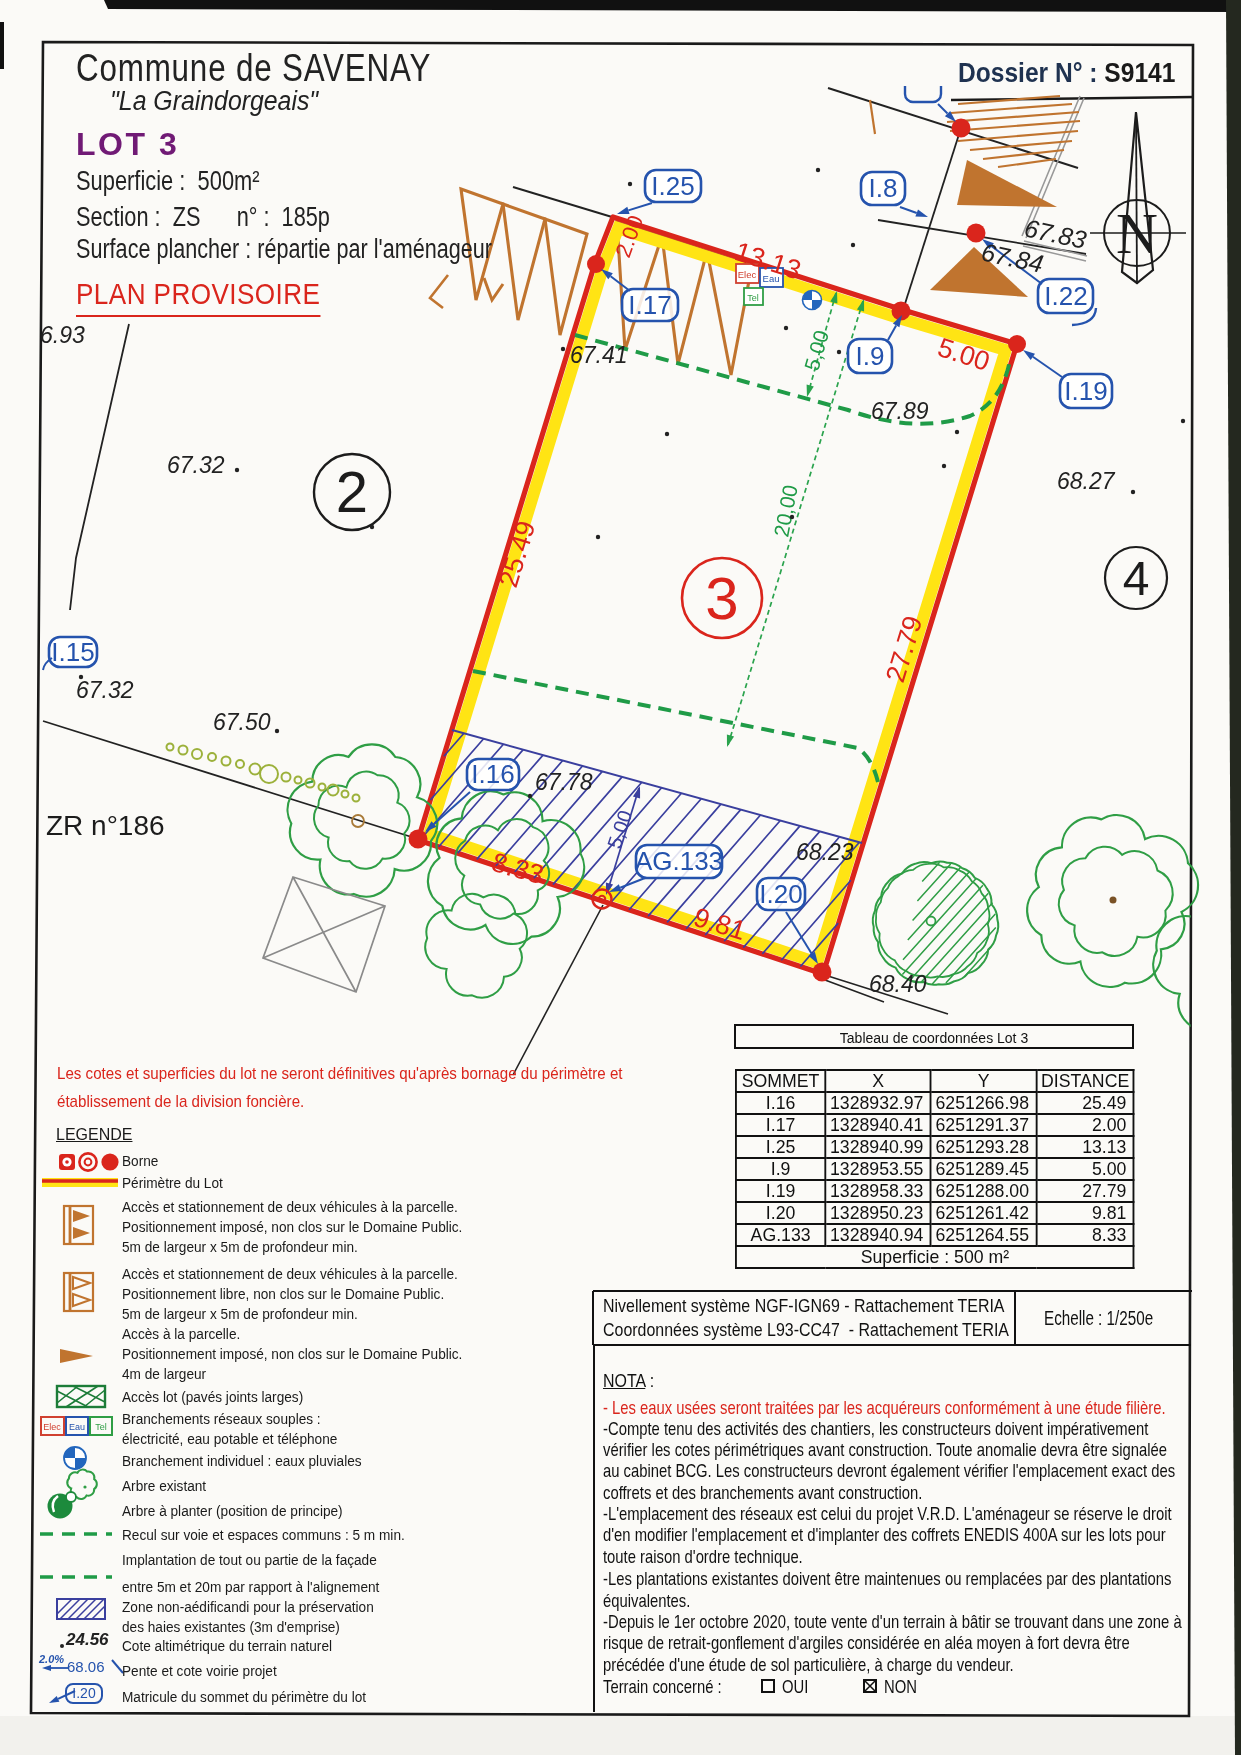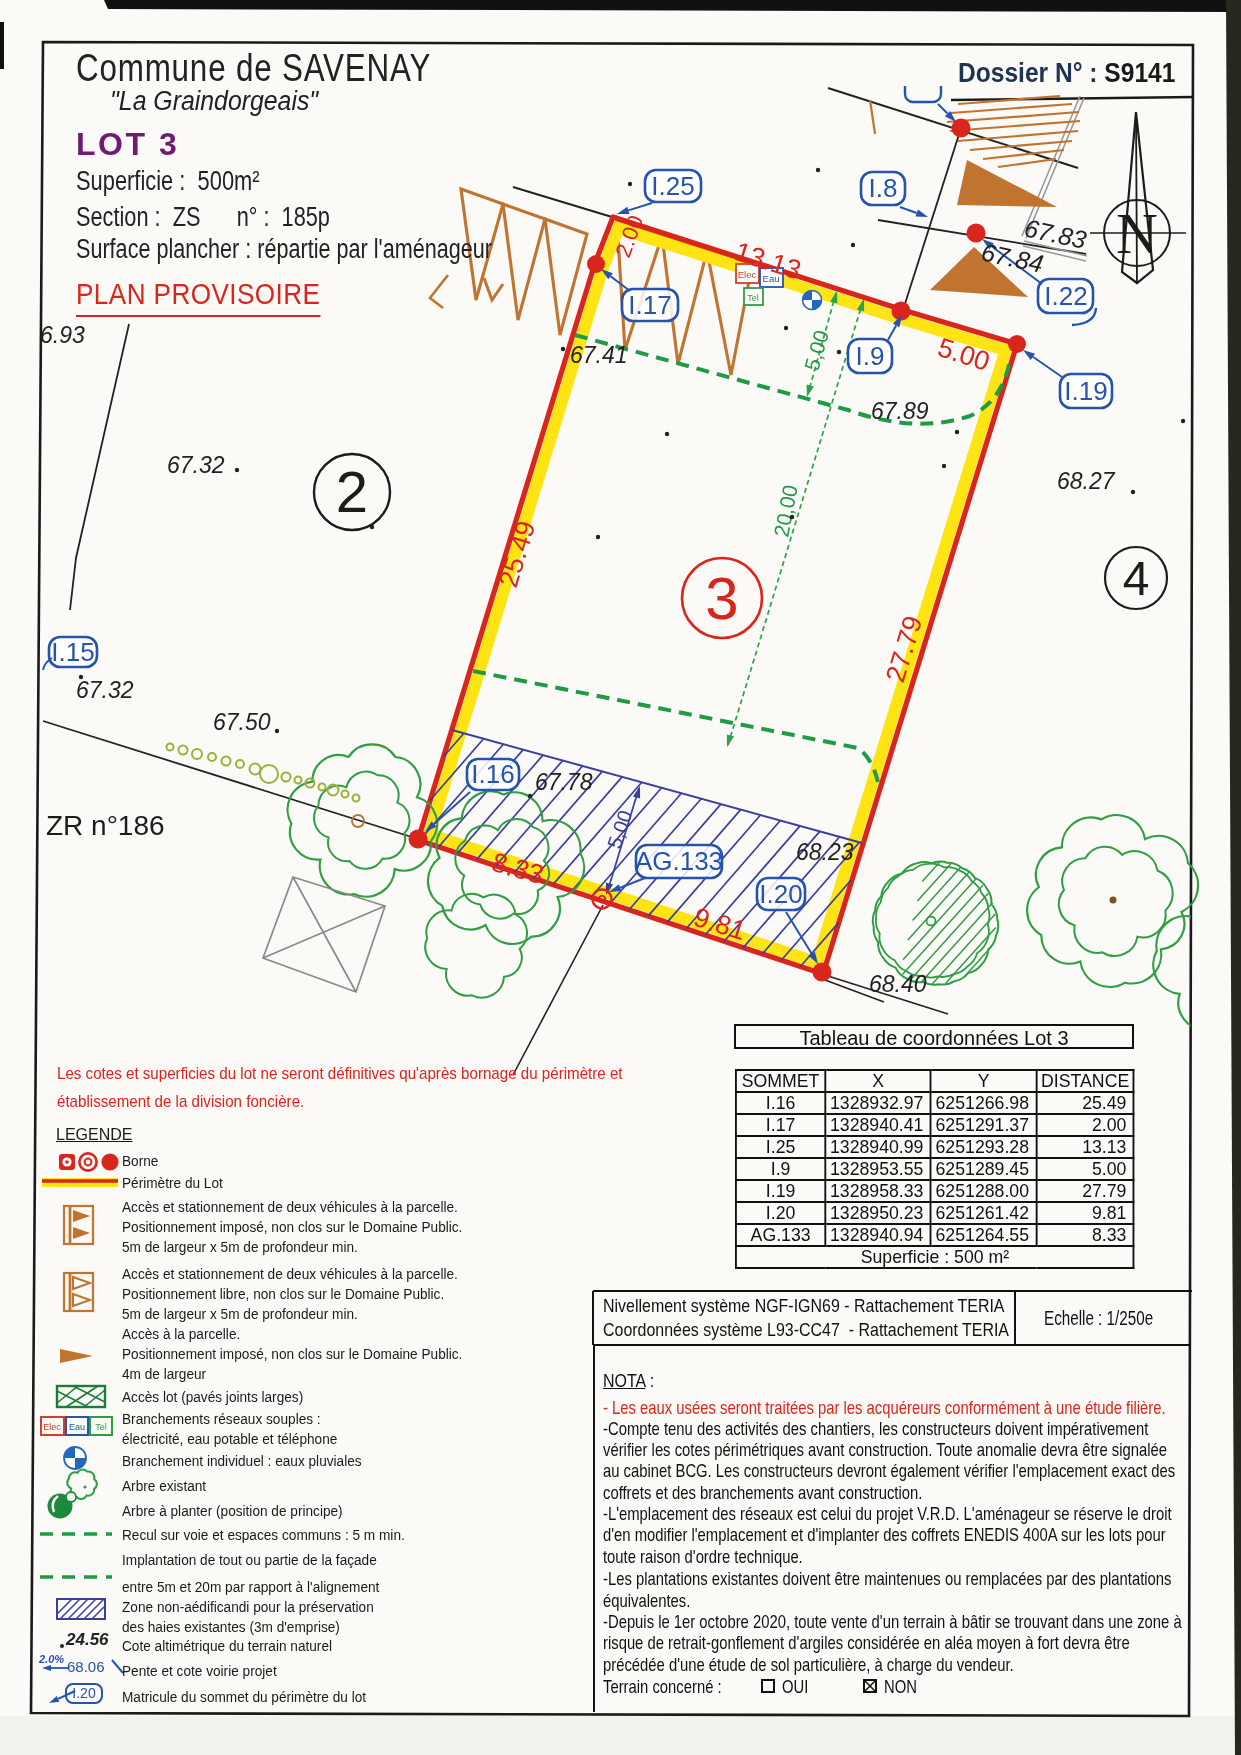--- a/index.html
+++ b/index.html
@@ -295,21 +295,21 @@
 <div class="t" style="left:122px;top:1477px;font-size:15.5px;color:#1a1a1a;transform:scaleX(0.88);transform-origin:0 0;">Arbre existant</div>
 <div class="t" style="left:122px;top:1502px;font-size:15.5px;color:#1a1a1a;transform:scaleX(0.88);transform-origin:0 0;">Arbre à planter (position de principe)</div>
 <div class="t" style="left:122px;top:1526px;font-size:15.5px;color:#1a1a1a;transform:scaleX(0.88);transform-origin:0 0;">Recul sur voie et espaces communs : 5 m min.</div>
 <div class="t" style="left:122px;top:1551px;font-size:15.5px;color:#1a1a1a;transform:scaleX(0.88);transform-origin:0 0;">Implantation de tout ou partie de la façade</div>
 <div class="t" style="left:122px;top:1578px;font-size:15.5px;color:#1a1a1a;transform:scaleX(0.88);transform-origin:0 0;">entre 5m et 20m par rapport à l'alignement</div>
 <div class="t" style="left:122px;top:1598px;font-size:15.5px;color:#1a1a1a;transform:scaleX(0.88);transform-origin:0 0;">Zone non-aédificandi pour la préservation</div>
 <div class="t" style="left:122px;top:1618px;font-size:15.5px;color:#1a1a1a;transform:scaleX(0.88);transform-origin:0 0;">des haies existantes (3m d'emprise)</div>
 <div class="t" style="left:122px;top:1637px;font-size:15.5px;color:#1a1a1a;transform:scaleX(0.88);transform-origin:0 0;">Cote altimétrique du terrain naturel</div>
 <div class="t" style="left:122px;top:1662px;font-size:15.5px;color:#1a1a1a;transform:scaleX(0.88);transform-origin:0 0;">Pente et cote voirie projet</div>
 <div class="t" style="left:122px;top:1688px;font-size:15.5px;color:#1a1a1a;transform:scaleX(0.88);transform-origin:0 0;">Matricule du sommet du périmètre du lot</div>
-<div style="position:absolute;left:734px;top:1024px;width:400px;height:25px;border:2px solid #111;text-align:center;font-size:20px;color:#111;font-family:'Liberation Sans',sans-serif;line-height:25px;">Tableau de coordonnées Lot 3</div>
+<div style="position:absolute;left:734px;top:1024px;width:400px;height:25px;border:2px solid #111;text-align:center;font-size:14px;color:#111;font-family:'Liberation Sans',sans-serif;line-height:25px;">Tableau de coordonnées Lot 3</div>
 <table style="position:absolute;left:735px;top:1069px;border-collapse:collapse;transform:scaleX(0.931);transform-origin:0 0;font-family:'Liberation Sans',sans-serif;font-size:19px;color:#111;">
     <tbody>
       <tr>
         <td style="width:96px">SOMMET</td>
         <td style="width:96px">X</td>
         <td style="width:93px">Y</td>
         <td style="width:99px">DISTANCE</td>
       </tr>
       <tr>
         <td>I.16</td>

